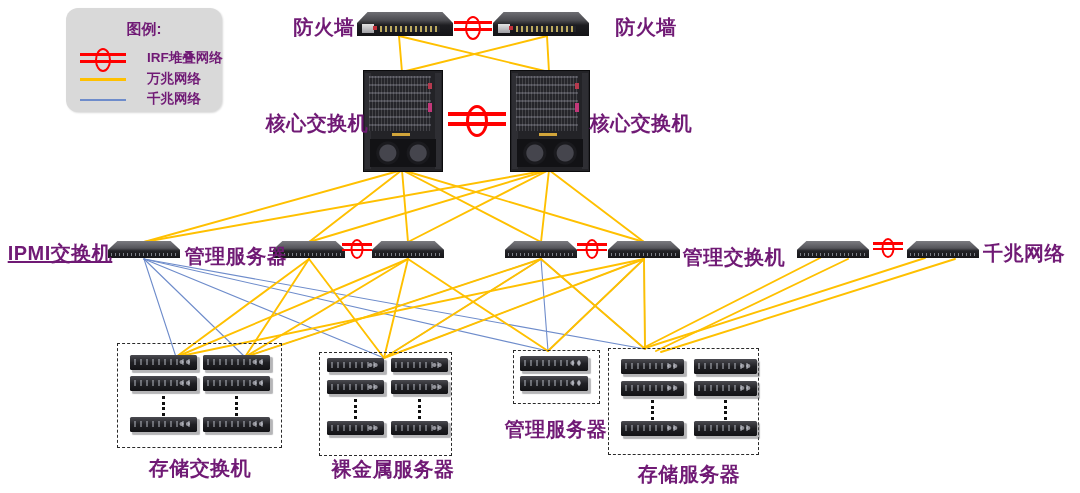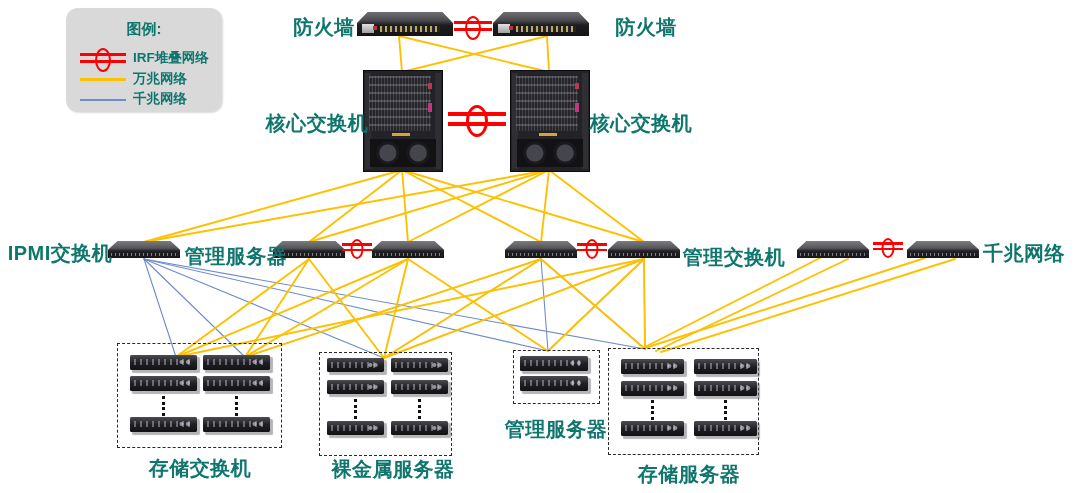--- a/index.html
+++ b/index.html
@@ -1,31 +1,31 @@
 <!DOCTYPE html>
 <html style="--ten: #FFC000; --one: #6E8CCB; --irf: #FF0000; --legendbg: #D9D9D9;"><head>
 <meta charset="utf-8">
 <style>
   html,body{margin:0;padding:0;background:#fff;}
   #canvas{
     position:relative;width:1080px;height:493px;background:#fff;overflow:hidden;
-    font-family:"Liberation Sans","DejaVu Sans",sans-serif;color:#0f766e;
+    font-family:"Liberation Sans","DejaVu Sans",sans-serif;color:#701a75;
   }
   #wires{position:absolute;left:0;top:0;z-index:1;}
 
   
   .legend{
     position:absolute;left:66px;top:8px;width:156px;height:104px;
     background:var(--legendbg,#d9d9d9);border-radius:12px;z-index:4;
     box-shadow:1px 1px 2px rgba(0,0,0,.15);
   }
   .legend-title{position:absolute;left:0;top:12px;width:100%;text-align:center;
     font-size:15px;font-weight:700;}
   .legend-row{position:absolute;left:14px;height:16px;display:flex;align-items:center;}
-  .legend-row .lg-label{font-size:13.5px;font-weight:600;margin-left:7px;white-space:nowrap;}
+  .legend-row .lg-label{font-size:13.5px;font-weight:600;margin-left:21px;white-space:nowrap;}
   .lg-swatch{width:46px;position:relative;height:14px;flex:0 0 46px;}
   .line-10g{height:3px;background:var(--ten,#FFC000);width:46px;}
   .line-1g{height:1.5px;background:var(--one,#6E8CCB);width:46px;}
 
   
   .irf{position:absolute;z-index:3;}
   .irf .bar{position:absolute;left:0;right:0;background:var(--irf,#f00);}
   .irf .ring{position:absolute;left:50%;transform:translateX(-50%);
     border:2px solid var(--irf,#f00);border-radius:50%;background:transparent;}
   .irf.lg{width:58px;height:18px;}
@@ -272,21 +272,21 @@
       <i></i>
       <i></i>
       <i></i>
       <i></i>
     </div>
     <div class="server" style="left: 694px; top: 421px; width: 63px; height: 15px;"></div>
     <div class="dlabel" style="left: 324px; top: 14px;">防火墙</div>
     <div class="dlabel" style="left: 646px; top: 14px;">防火墙</div>
     <div class="dlabel" style="left: 317px; top: 110px;">核心交换机</div>
     <div class="dlabel" style="left: 641px; top: 110px;">核心交换机</div>
-    <div class="dlabel" style="left: 60px; top: 240px;">IPMI交换机</div>
+    <div class="dlabel" style="left: 60px; top: 240px; text-decoration: underline;">IPMI交换机</div>
     <div class="dlabel" style="left: 236px; top: 243px;">管理服务器</div>
     <div class="dlabel" style="left: 734px; top: 244px; font-family: Liberation Serif, serif;">管理交换机</div>
     <div class="dlabel" style="left: 1024px; top: 240px;">千兆网络</div>
     <div class="dlabel" style="left: 200px; top: 455px;">存储交换机</div>
     <div class="dlabel" style="left: 393px; top: 456px;">裸金属服务器</div>
     <div class="dlabel" style="left: 556px; top: 416px;">管理服务器</div>
     <div class="dlabel" style="left: 689px; top: 461px; text-align: right;">存储服务器</div>
   </div>
 
 </body></html>

